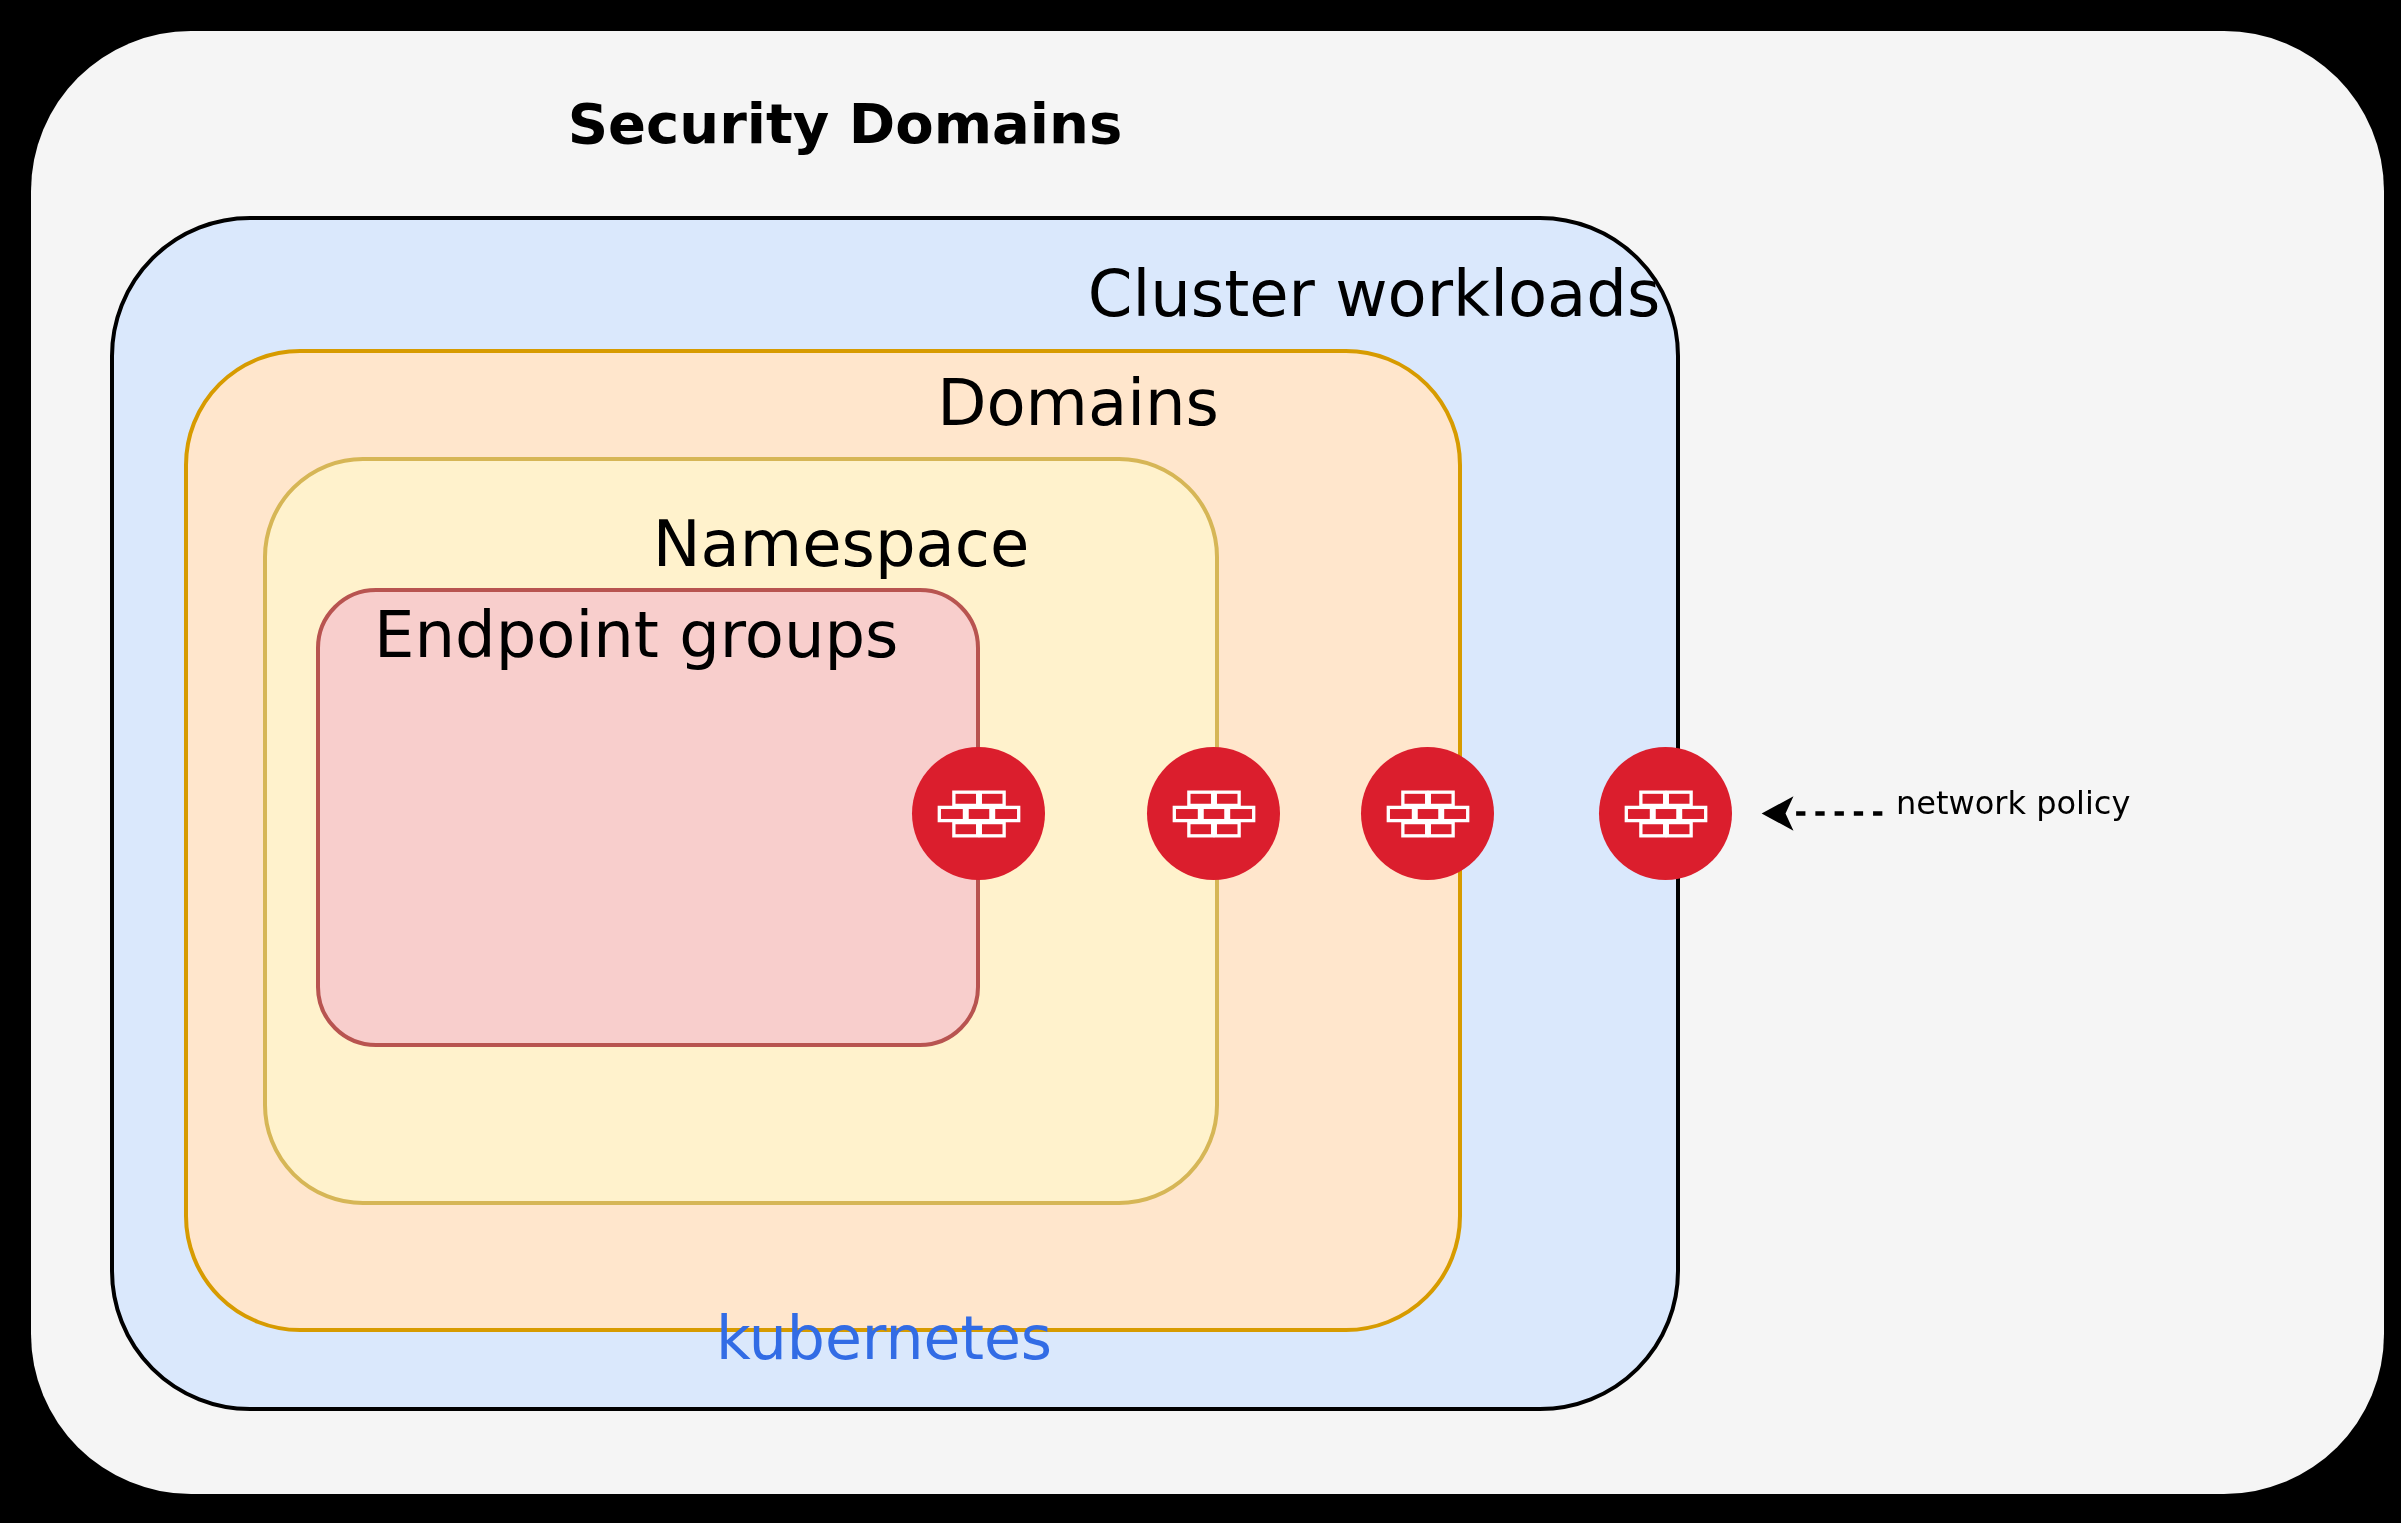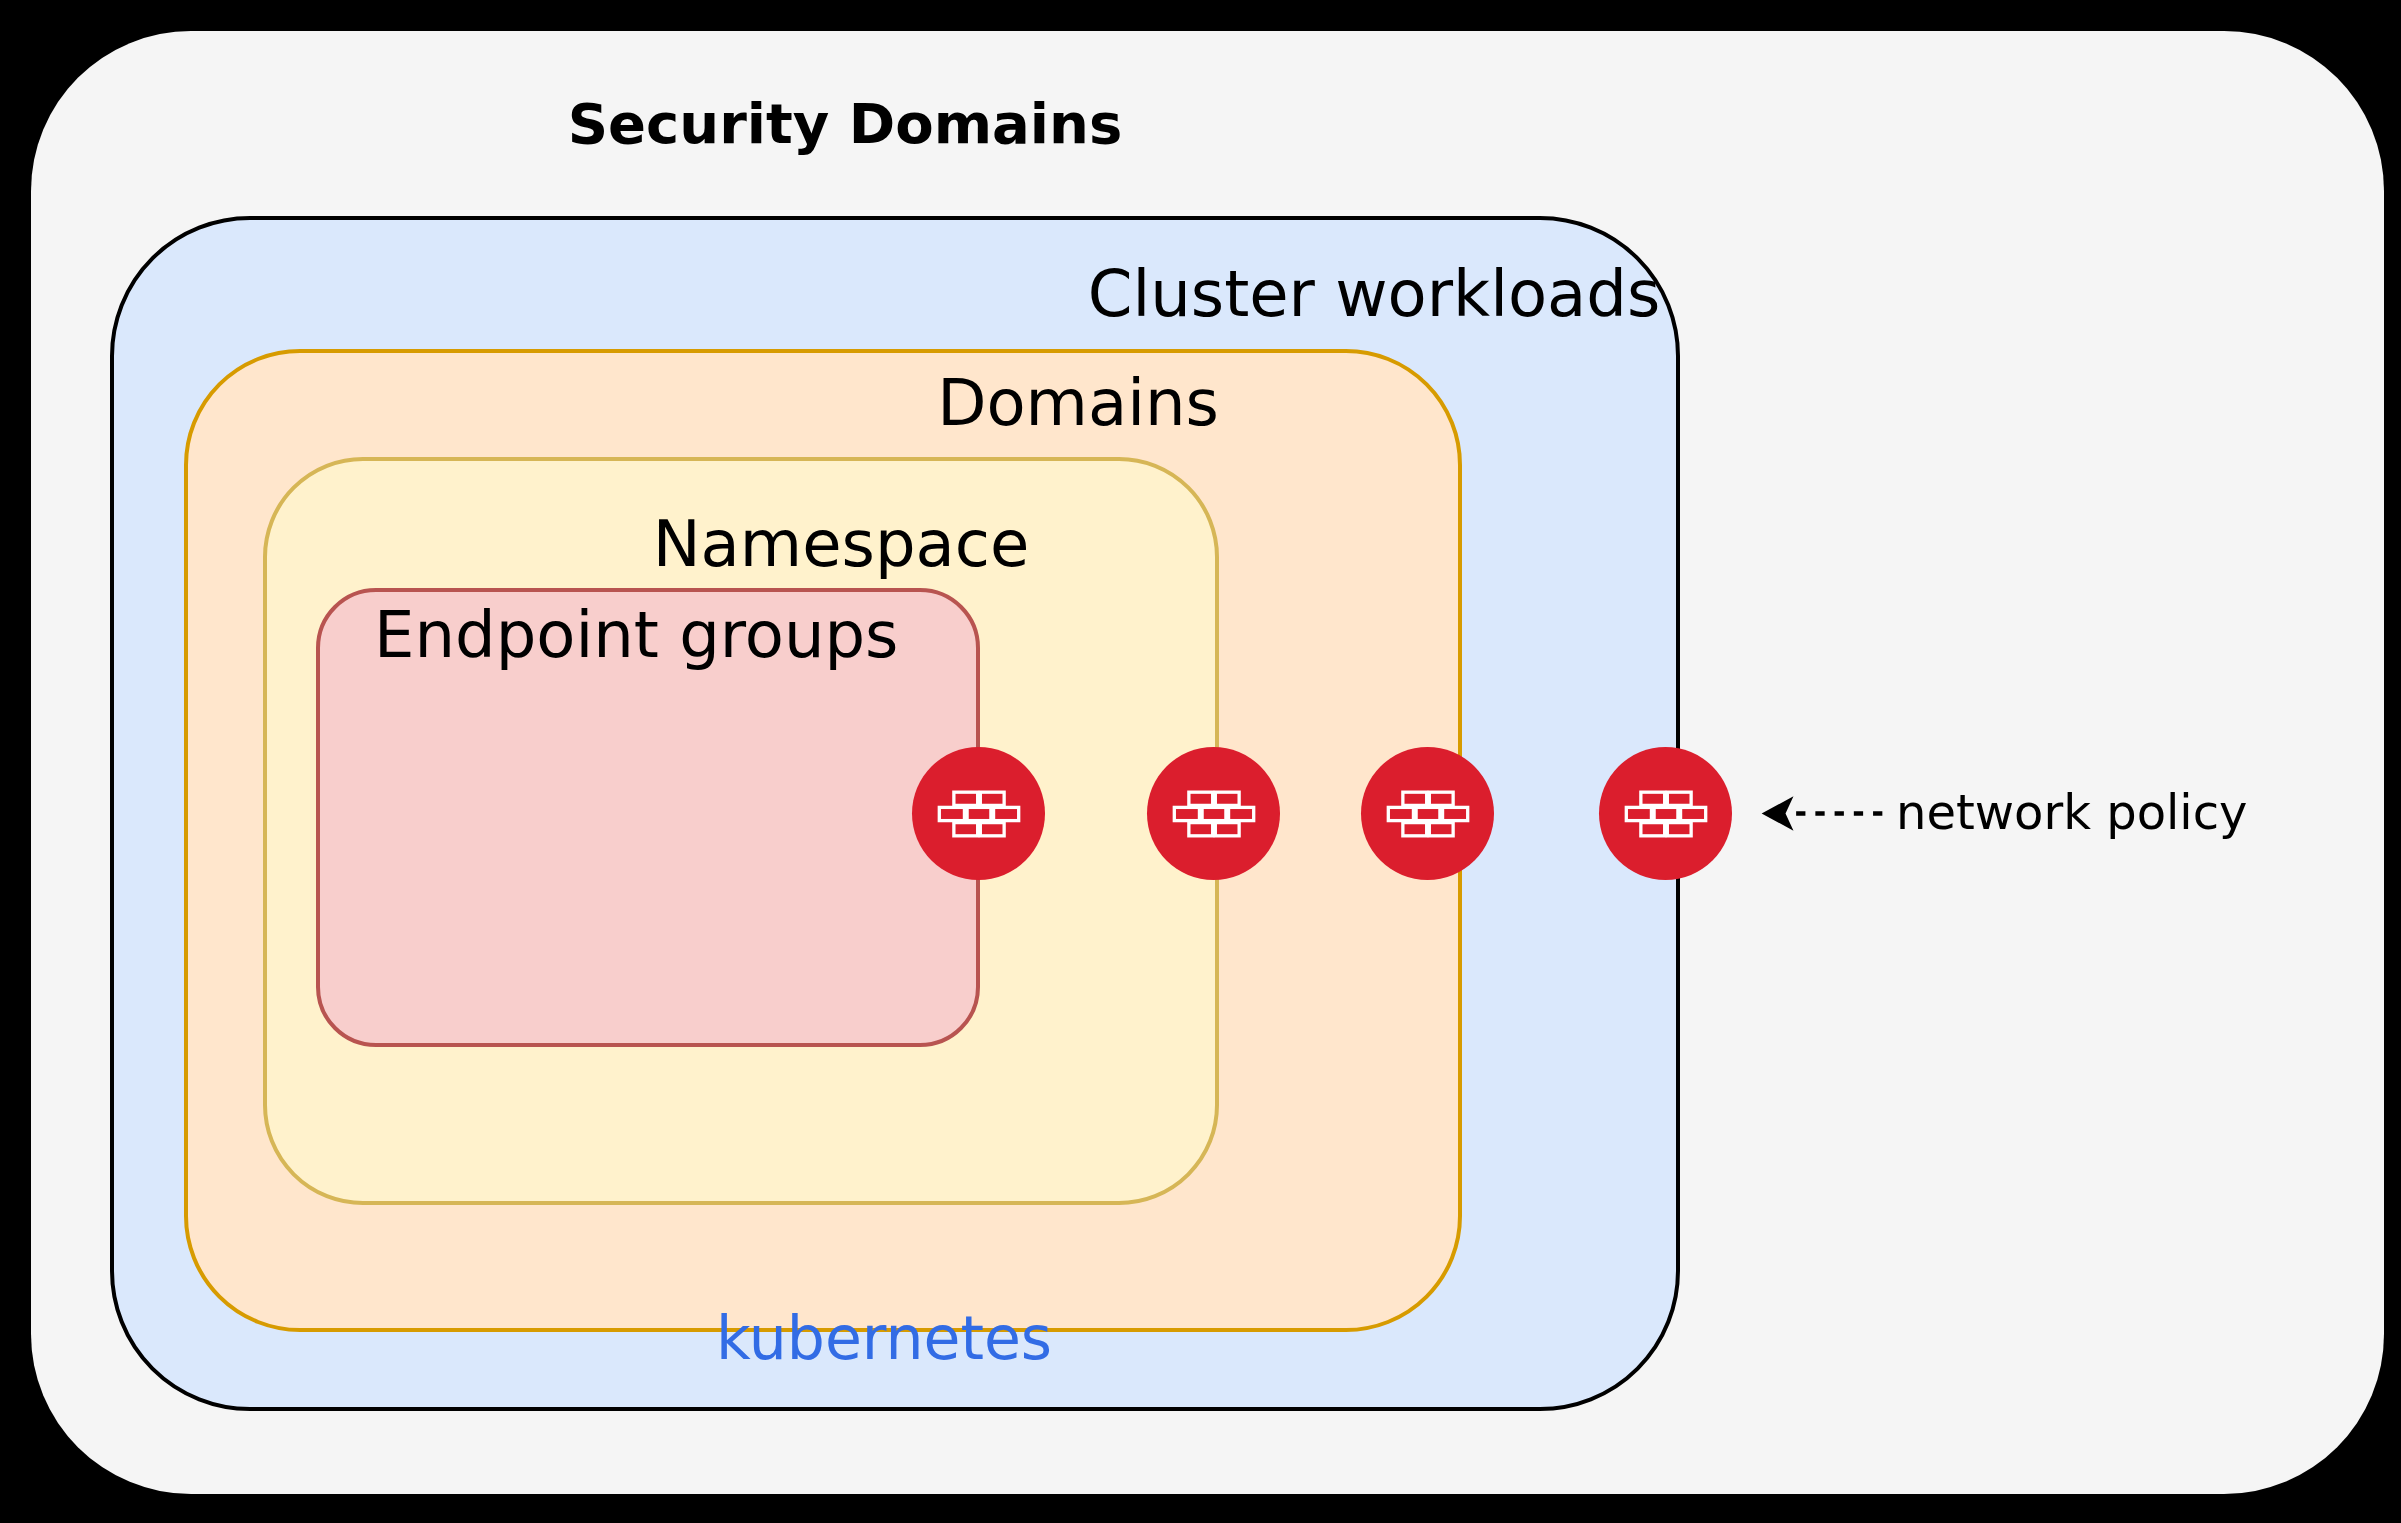--- a/index.html
+++ b/index.html
@@ -63,21 +63,21 @@
   #label-namespace { left: 841px; top: 475px; margin-top: 33px; }
   #label-endpoint  { left: 374px;  top: 599px; }
   #label-kubernetes {
     left: 884px; top: 1304px;
     font-size: 60px;
     font-weight: normal;
     color: var(--k8s-blue, #326ce5);
   }
   #label-network-policy {
     left: 1896px; top: 785px;
-    font-size: 48px;
+    font-size: 32px;
   }
   .firewall-circle {
     position: absolute;
     width: 133px; height: 133px;
     border-radius: 50%;
     background: var(--fw-red, #db1e2d);
     top: 747px;
     display: flex;
     align-items: center;
     justify-content: center;

